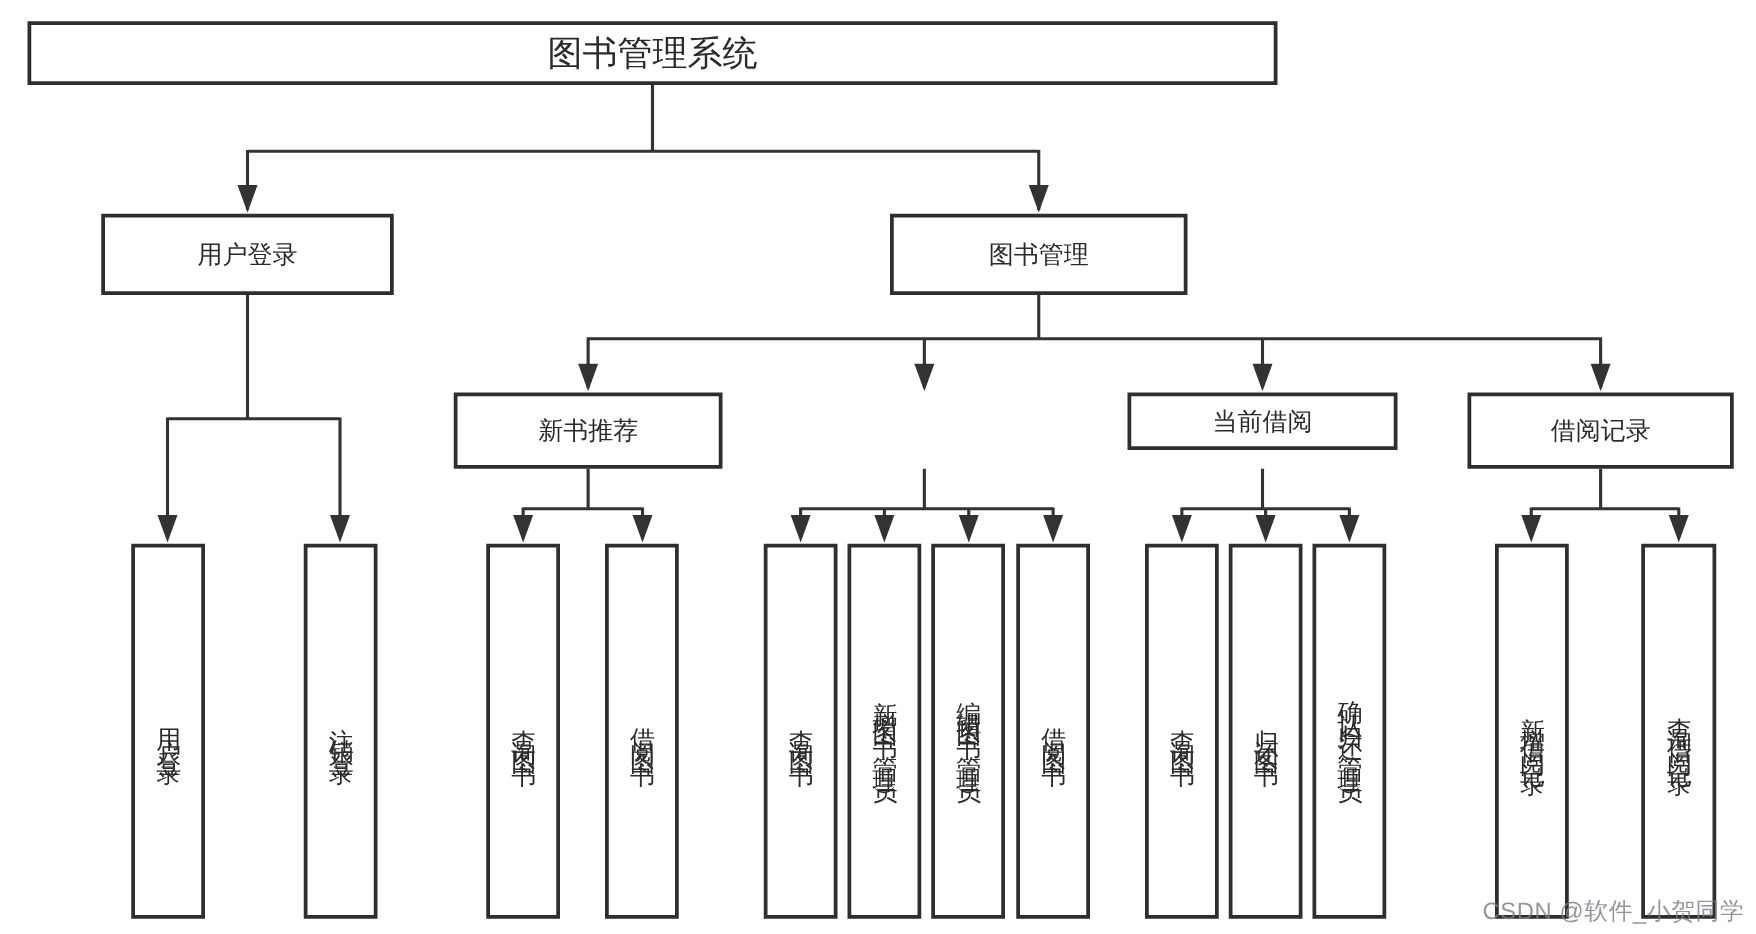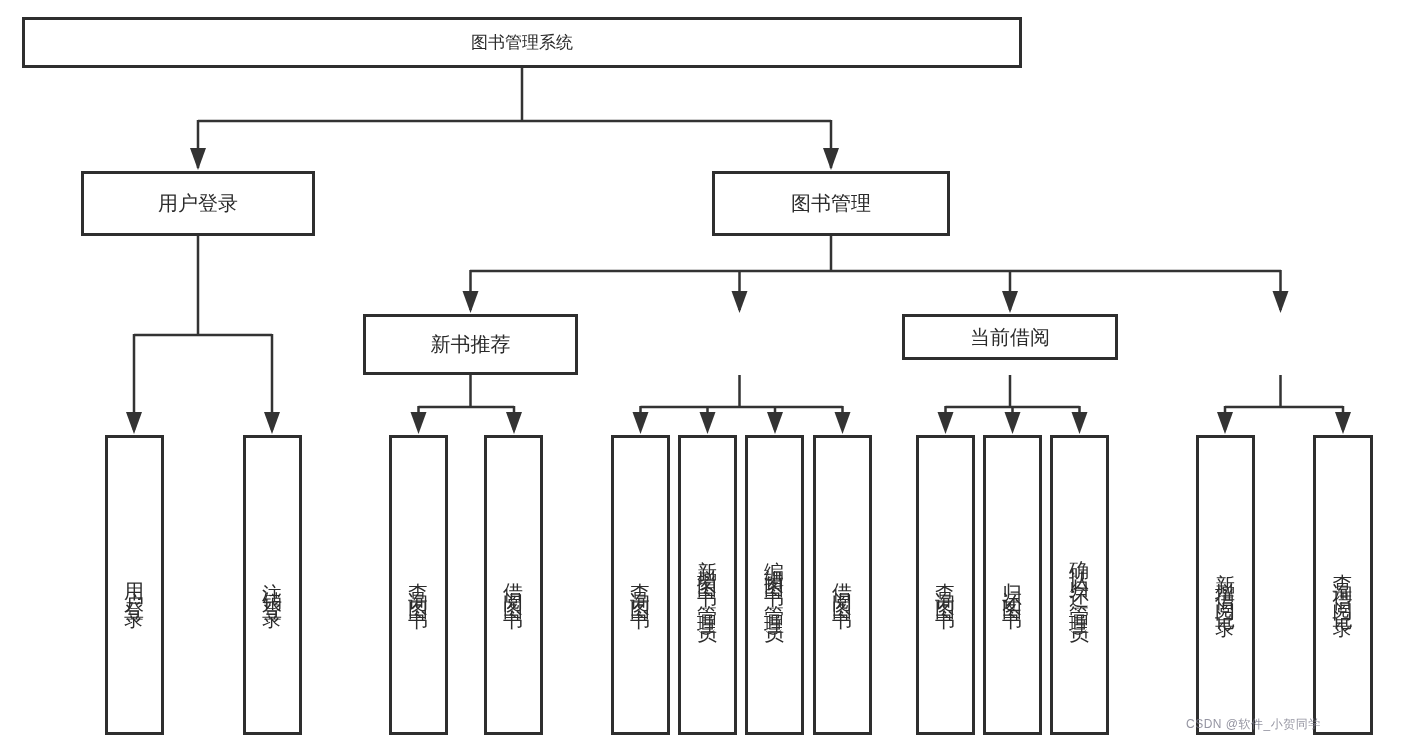--- a/index.html
+++ b/index.html
@@ -16,34 +16,34 @@
     pointer-events:none;
   }
   .box{
     position:absolute;
     box-sizing:border-box;
     border:3px solid #2e2e2e;
     background:#ffffff;
     display:flex;align-items:center;justify-content:center;
     text-align:center;
   }
-  .box.root{font-size:17px;}
+  .box.root{font-size:28px;}
   .box.l2,.box.l3{font-size:20px;}
   .box.leaf{font-size:20px;}
   .vtext{
     writing-mode:vertical-rl;
     text-orientation:mixed;
     letter-spacing:9px;
     line-height:1;
     white-space:nowrap;
   }
   .watermark{
     position:absolute;
     left:1186px;top:716px;
-    font-size:12px;
+    font-size:19px;
     letter-spacing:0.5px;
     color:rgba(125,125,140,0.82);
     white-space:nowrap;
   }
 </style>
 </head>
 <body>
 
 <div class="canvas">
 
@@ -104,20 +104,23 @@
   <div class="box l2" style="left:712px;top:171px;width:238px;height:65px">
     <span>图书管理</span>
   </div>
 
   <div class="box l3" style="left:363px;top:314px;width:215px;height:61px">
     <span>新书推荐</span>
   </div>
   <div class="box l3" style="left:902px;top:314px;width:216px;height:46px">
     <span>当前借阅</span>
   </div>
+  <div class="box l3" style="left:1174px;top:314px;width:213px;height:61px">
+    <span>借阅记录</span>
+  </div>
 
   <div class="box leaf" style="left:105px;top:435px;width:59px;height:300px">
     <span class="vtext">用户登录</span>
   </div>
   <div class="box leaf" style="left:243px;top:435px;width:59px;height:300px">
     <span class="vtext">注销登录</span>
   </div>
   <div class="box leaf" style="left:389px;top:435px;width:59px;height:300px">
     <span class="vtext">查询图书</span>
   </div>

